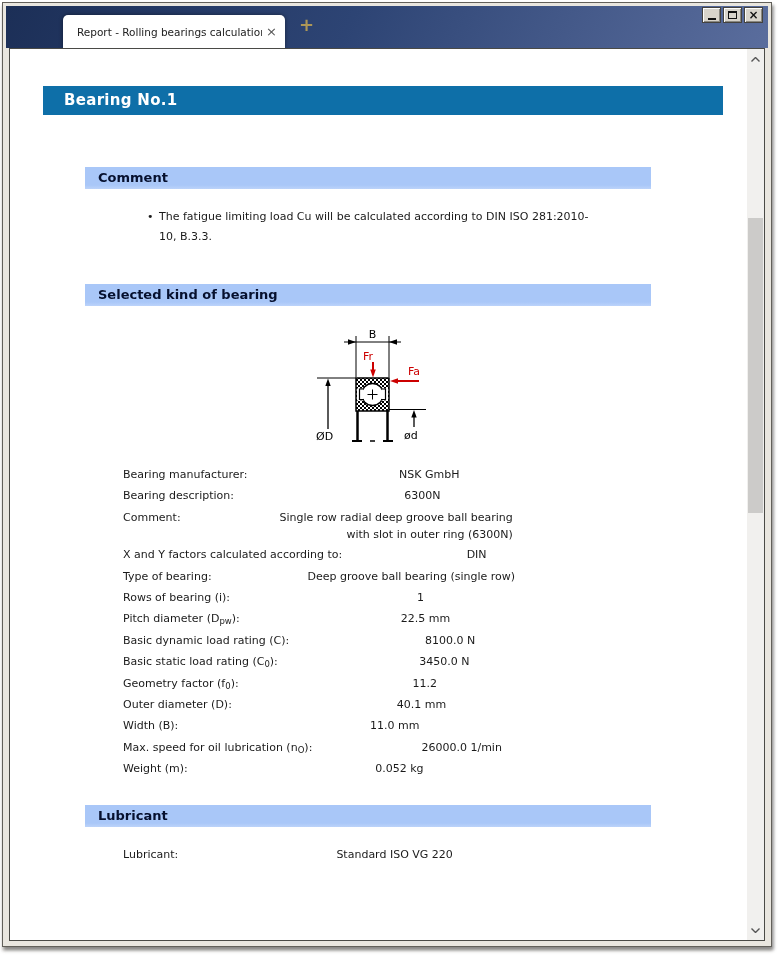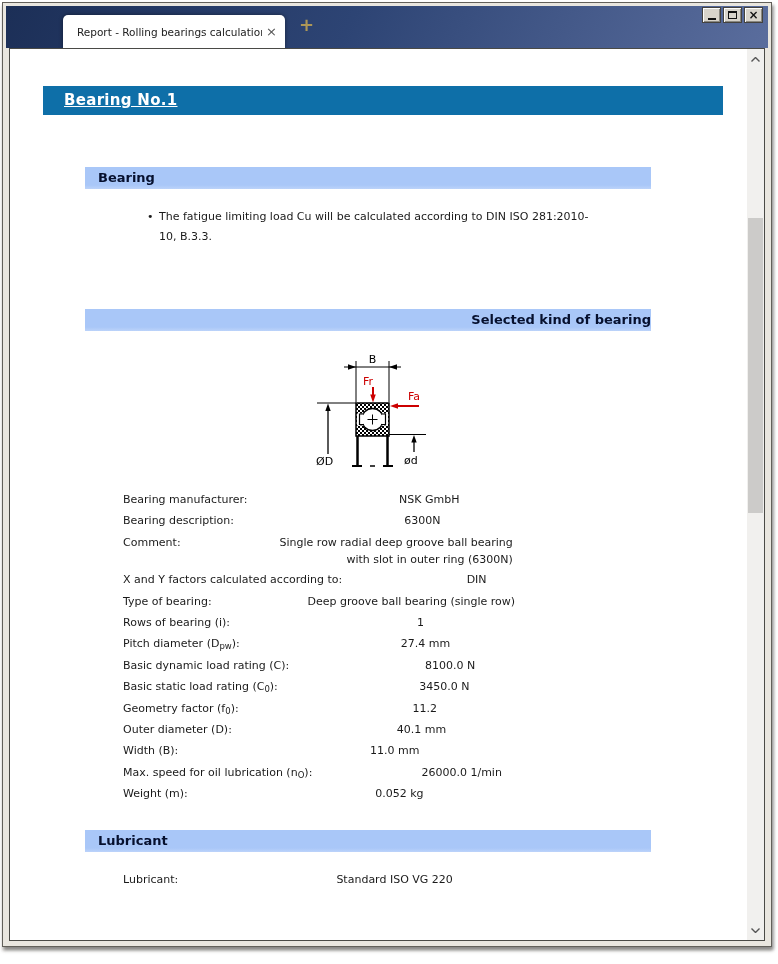--- a/index.html
+++ b/index.html
@@ -32,25 +32,25 @@
   .viewport{position:absolute;left:6px;right:6px;top:45px;bottom:5px;background:#fff;
     border:1px solid #4a4a46;overflow:hidden;}
   .scrollbar{position:absolute;top:0;right:0;bottom:0;width:17px;background:#f1f0ee;}
   .scroll-arrow{position:absolute;left:0;width:17px;height:16px;display:flex;align-items:center;justify-content:center;}
   .scroll-arrow.up{top:2px;} .scroll-arrow.down{bottom:2px;}
   .scroll-thumb{position:absolute;left:1px;right:1px;top:169px;height:295px;background:#cccbc9;}
 
   
   .doc{position:absolute;left:0;top:0;right:17px;bottom:0;overflow:hidden;color:#1a1a1a;}
   .h1bar{margin:37px 0 0 33px;width:680px;height:29px;background:#0e6fa8;color:#fff;
-    font-size:15px;font-weight:bold;line-height:29px;padding-left:21px;box-sizing:border-box;letter-spacing:.3px;text-decoration:underline;}
+    font-size:15px;font-weight:bold;line-height:29px;padding-left:21px;box-sizing:border-box;letter-spacing:.3px;}
   .secbar{margin-left:75px;width:566px;height:22px;
     background:linear-gradient(#a9c7f8,#a9c7f8 82%,#bcd3fa);
     font-size:13px;font-weight:bold;color:#06102e;line-height:22px;padding-left:13px;box-sizing:border-box;}
-  .secbar.messages{margin-top:52px;} .secbar.bearing{margin-top:62px;text-align:right;} .secbar.lubricant{margin-top:27px;}
+  .secbar.messages{margin-top:52px;} .secbar.bearing{margin-top:37px;} .secbar.lubricant{margin-top:27px;}
 
   .msg-list{margin:18px 0 12px 137px;max-width:452px;}
   .msg-item{position:relative;padding-left:12px;font-size:11px;line-height:20px;}
   .msg-item::before{content:"•";position:absolute;left:0;top:0;}
 
   .diagram{display:block;margin:13px auto 0;width:150px;height:135px;}
   .diagram text{font-family:"DejaVu Sans","Liberation Sans",sans-serif;font-size:11px;}
 
   .proptable{margin:12px 0 0 113px;width:478px;}
   .proptable.lub{margin-top:19px;}
@@ -83,21 +83,21 @@
             <span class="glyph-close">×</span>
           </span>
       </div>
     </div>
 
     <div class="viewport">
       <div class="doc">
 
         <div class="h1bar">Bearing No.1</div>
 
-        <div class="secbar messages">Bearing</div>
+        <div class="secbar messages">Comment</div>
         <div class="msg-list">
 
             <div class="msg-item">The fatigue limiting load Cu will be calculated according to DIN ISO 281:2010-10, B.3.3.</div>
           </div>
 
         <div class="secbar bearing">Selected kind of bearing</div>
 
         <svg class="diagram" viewBox="0 0 150 135" xmlns="http://www.w3.org/2000/svg">
           <defs>
             <pattern id="hatch" width="4" height="4" patternUnits="userSpaceOnUse">
@@ -188,21 +188,21 @@
             <div class="prow">
               <span class="plabel"><span>Rows of bearing (i):</span><span class="sub"></span><span></span></span>
               <span class="pvalue">
                 <span class="pv-text">1</span>
               </span>
             </div>
 
             <div class="prow">
               <span class="plabel"><span>Pitch diameter (D</span><span class="sub">pw</span><span>):</span></span>
               <span class="pvalue">
-                <span class="pv-text">27.4 mm</span>
+                <span class="pv-text">22.5 mm</span>
               </span>
             </div>
 
             <div class="prow">
               <span class="plabel"><span>Basic dynamic load rating (C):</span><span class="sub"></span><span></span></span>
               <span class="pvalue">
                 <span class="pv-text">8100.0 N</span>
               </span>
             </div>
 

